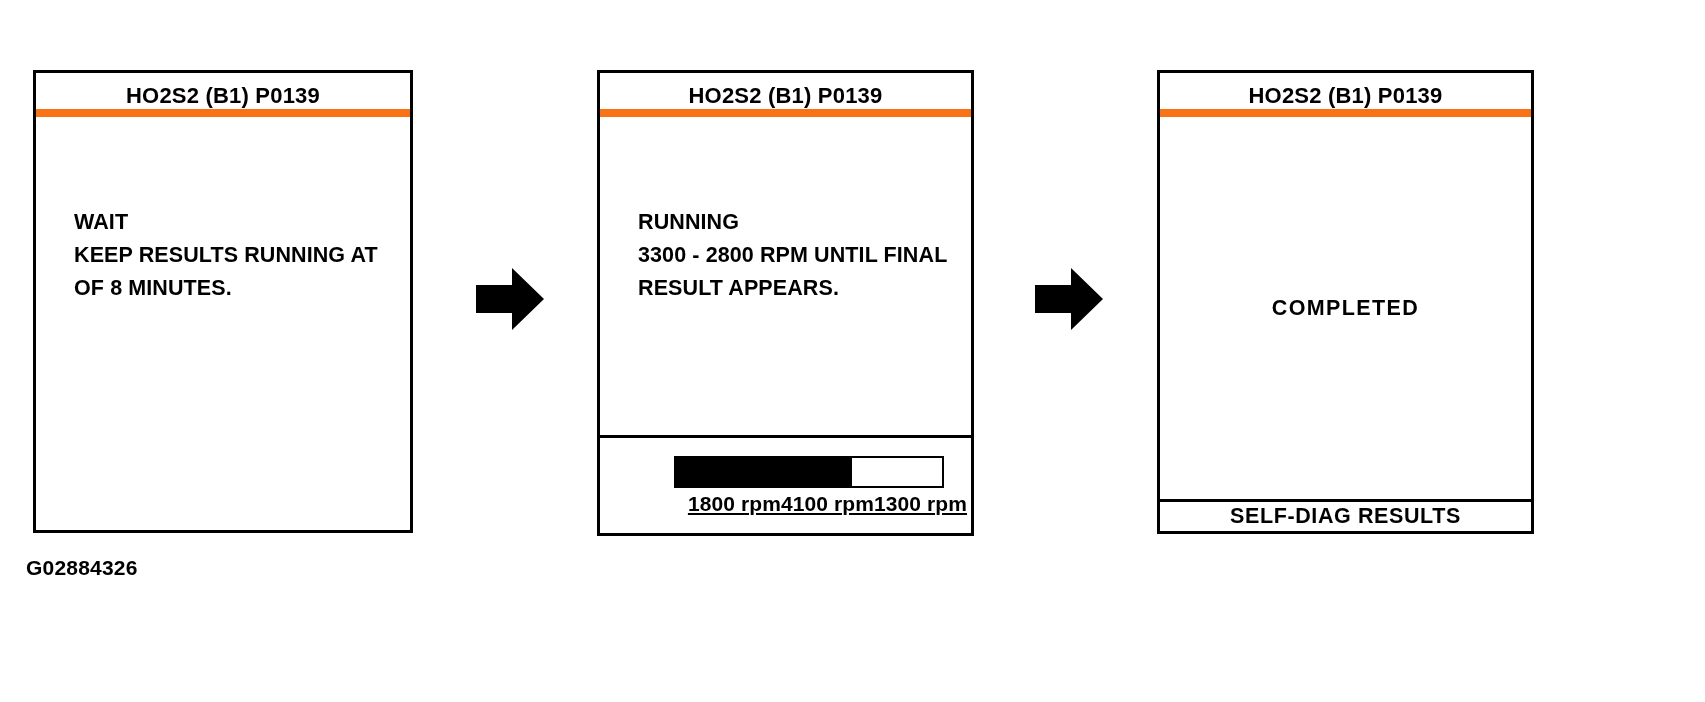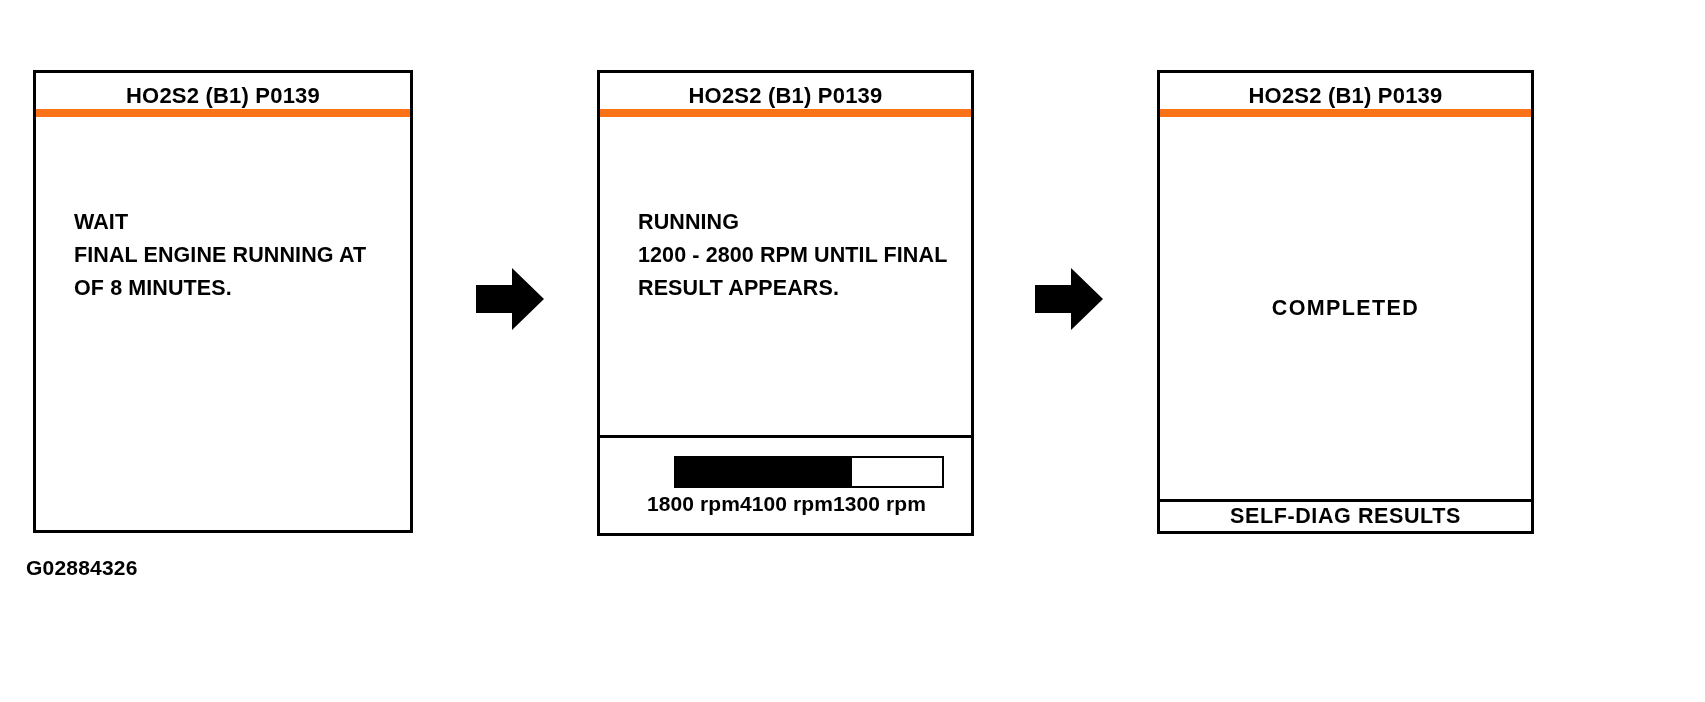--- a/index.html
+++ b/index.html
@@ -140,22 +140,23 @@
     top: 0;
     bottom: 0;
     background: #000000;
   }
   .gauge-scale {
     position: absolute;
     left: 6px;
     right: 4px;
     top: 54px;
     display: flex;
-    justify-content: center;
+    justify-content: flex-end;
     align-items: baseline;
+    text-decoration: underline;
   }
   .gauge-tick {
     font-size: 21px;
     font-weight: bold;
     white-space: nowrap;
     letter-spacing: 0.1px;
   }
 
   
   .flow-arrow {
@@ -183,40 +184,40 @@
 
 <div class="stage">
 
   <div class="panel" id="panel-1">
     <div class="panel-header">
       <div class="panel-title">HO2S2 (B1) P0139</div>
     </div>
     <div class="panel-body">
       <div class="body-text-left">
         <div class="body-line">WAIT</div>
-        <div class="body-line">FINAL ENGINE RUNNING AT</div>
+        <div class="body-line">KEEP RESULTS RUNNING AT</div>
         <div class="body-line">OF 8 MINUTES.</div>
       </div>
     </div>
   </div>
 
   <div class="flow-arrow" id="arrow-1">
     <svg viewBox="0 0 68 68" xmlns="http://www.w3.org/2000/svg" aria-hidden="true">
       <polygon points="0,20 36,20 36,3 68,34 36,65 36,48 0,48" fill="#000000"></polygon>
     </svg>
   </div>
 
   <div class="panel" id="panel-2">
     <div class="panel-header">
       <div class="panel-title">HO2S2 (B1) P0139</div>
     </div>
     <div class="panel-body">
       <div class="body-text-left">
         <div class="body-line">RUNNING</div>
-        <div class="body-line">1200 - 2800 RPM UNTIL FINAL</div>
+        <div class="body-line">3300 - 2800 RPM UNTIL FINAL</div>
         <div class="body-line">RESULT APPEARS.</div>
       </div>
     </div>
     <div class="panel-footer">
       <div class="gauge-wrap">
         <div class="gauge-track">
           <div class="gauge-fill" id="gauge-fill" style="width: 66%;"></div>
         </div>
         <div class="gauge-scale">
           <div class="gauge-tick">1800 rpm</div>

